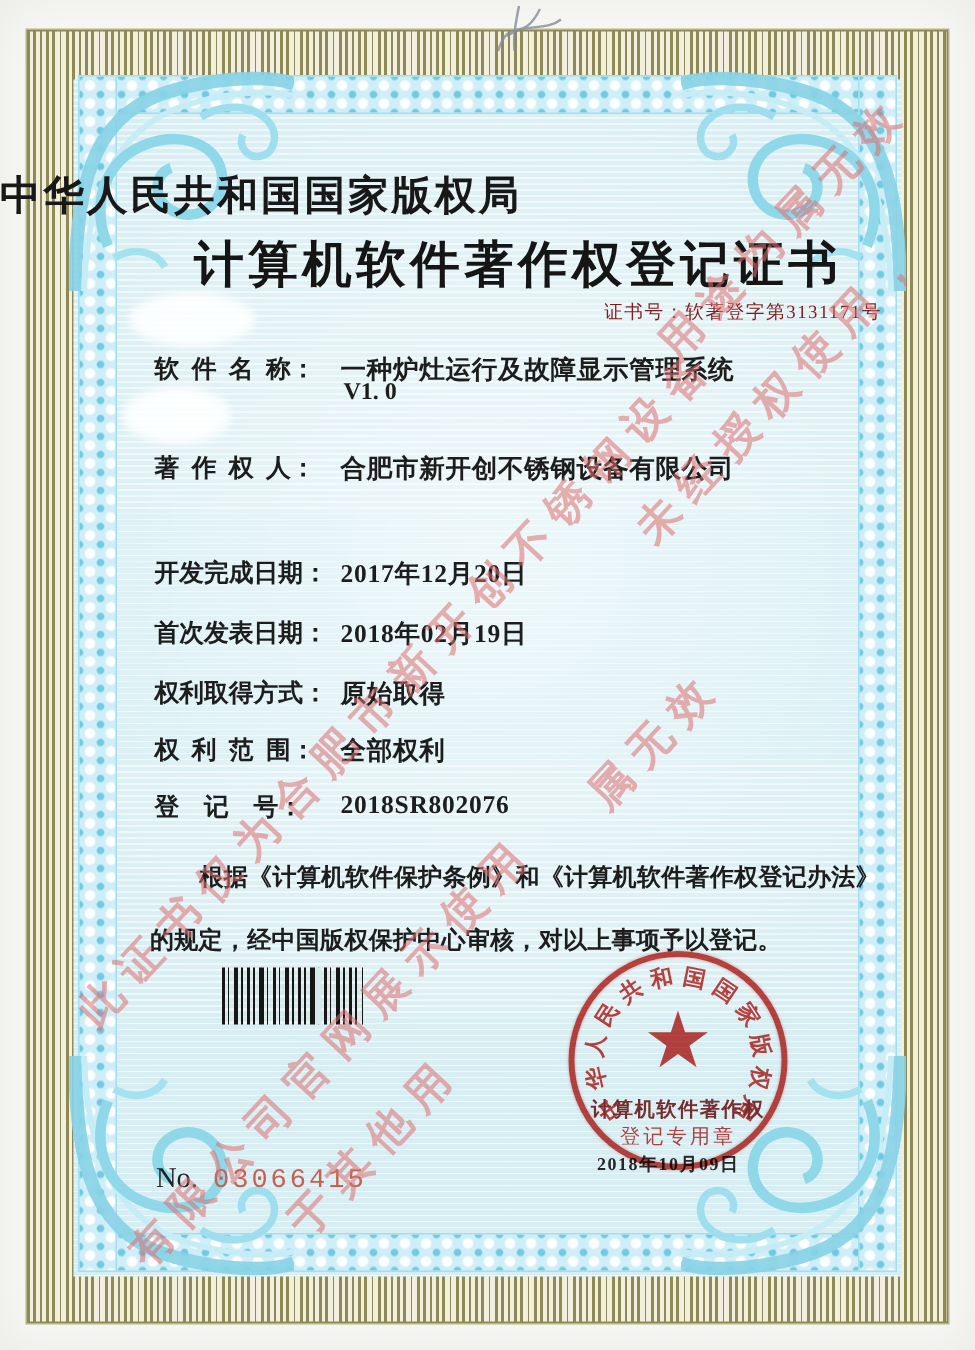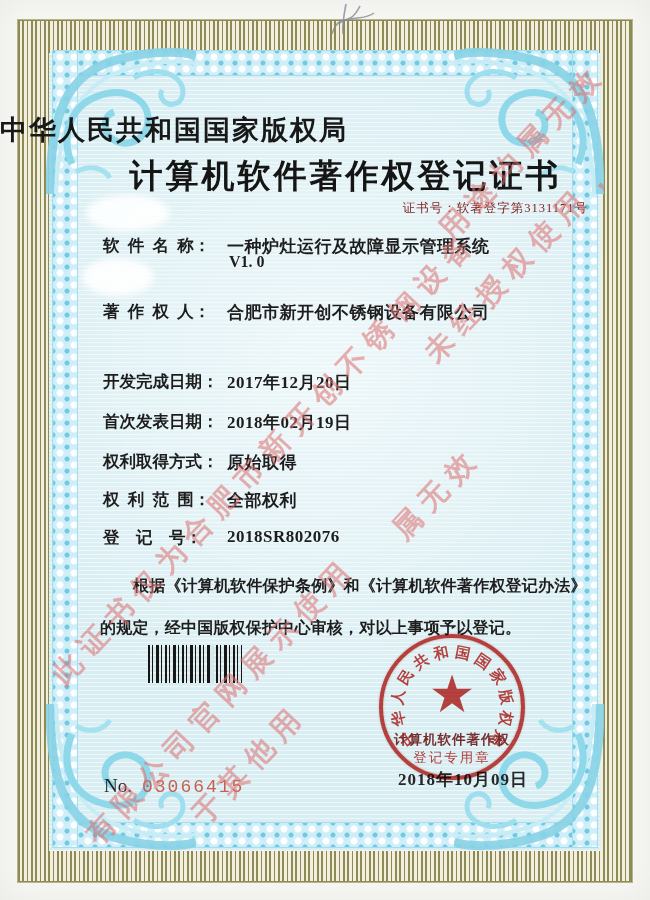--- a/index.html
+++ b/index.html
@@ -57,21 +57,21 @@
   
   .barcode{position:absolute;left:148px;top:645px;width:94px;height:38px;z-index:3;background-color:#d6e8ea;
     background-image:
       repeating-linear-gradient(90deg,#161616 0 2px,transparent 2px 4px,#161616 4px 5px,transparent 5px 8px,#161616 8px 11px,transparent 11px 13px,#161616 13px 14px,transparent 14px 17px),
       repeating-linear-gradient(0deg,rgba(255,255,255,.5) 0 2px,transparent 2px 5px,rgba(255,255,255,.3) 5px 6px,transparent 6px 9px);}
   .barcode:after{content:"";position:absolute;left:62px;top:0;width:4px;height:100%;background:#d6e8ea;}
   
   .serial{position:absolute;left:104px;top:775px;z-index:3;font-size:19px;color:#222;}
   .serial .num{font-family:"Liberation Mono","DejaVu Sans Mono",monospace;font-size:18px;font-weight:400;
                letter-spacing:2px;color:#c7604e;margin-left:10px;}
-  .issue-date{position:absolute;left:398px;top:768px;font-size:17px;font-weight:600;color:#262626;
+  .issue-date{position:absolute;left:398px;top:768px;font-size:12px;font-weight:600;color:#262626;
               letter-spacing:1px;z-index:4;}
   
   .seal{position:absolute;left:377px;top:632px;width:150px;height:150px;z-index:6;
         mix-blend-mode:multiply;opacity:.92;}
   .seal-ring{position:absolute;left:2px;top:2px;right:2px;bottom:2px;border:4px solid #c9342f;
              border-radius:50%;box-shadow:0 0 2px rgba(201,52,47,.5),inset 0 0 2px rgba(201,52,47,.5);}
   .seal-star{position:absolute;left:0;right:0;top:36px;text-align:center;font-size:52px;line-height:52px;
              color:#c9342f;font-family:"DejaVu Sans",sans-serif;}
   .seal-chars{position:absolute;left:0;top:0;width:150px;height:150px;}
   .seal-chars span{position:absolute;left:50%;top:50%;width:18px;height:18px;margin:-9px 0 0 -9px;

